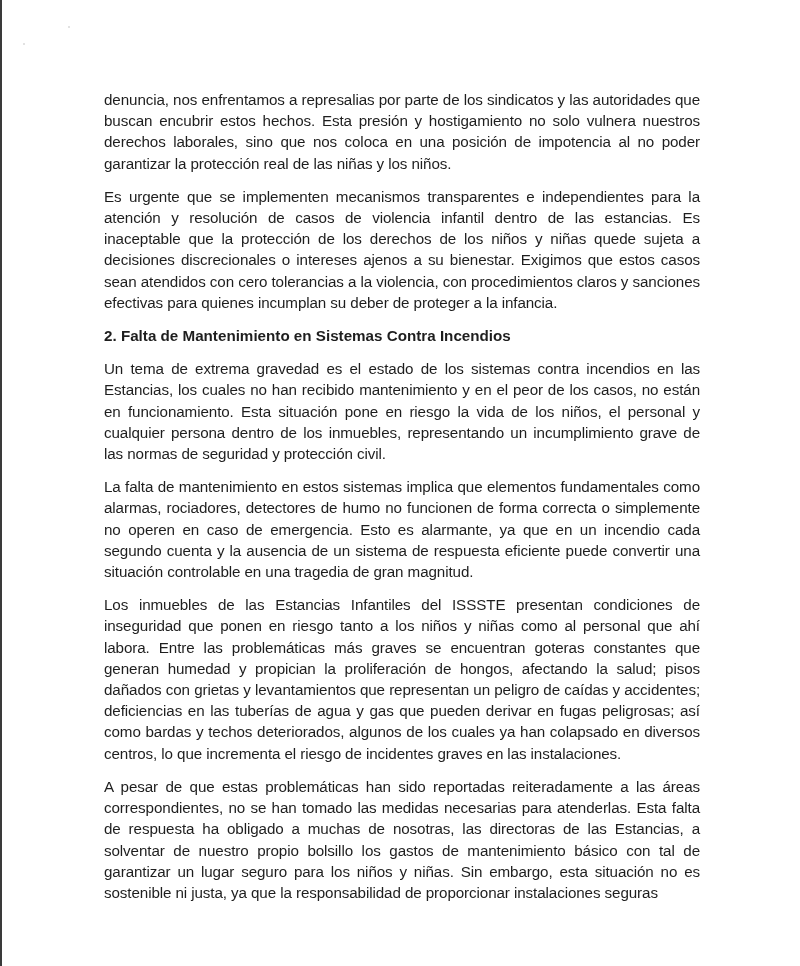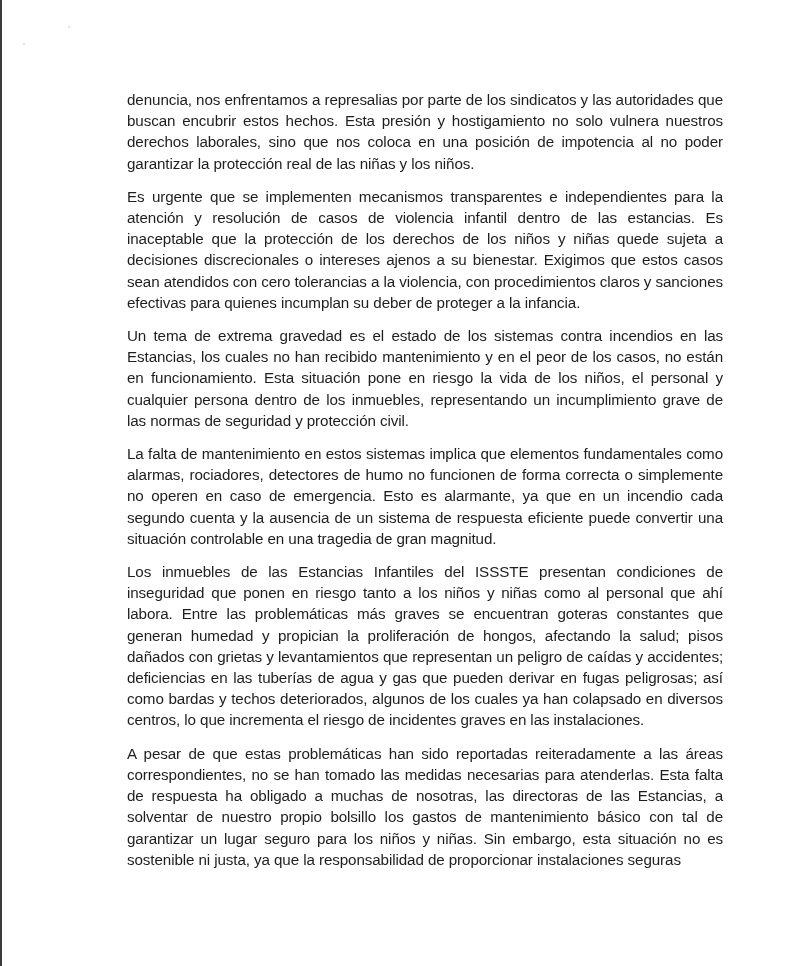--- a/index.html
+++ b/index.html
@@ -25,21 +25,21 @@
   }
   .speck {
     position: absolute;
     width: 2px;
     height: 2px;
     background: #d8d8d8;
     border-radius: 1px;
   }
   .content {
     position: absolute;
-    left: 127px;
+    left: 104px;
     top: 89px;
     width: 596px;
   }
   .para {
     margin: 0 0 12px 0;
     font-size: 15.2px;
     line-height: 21.2px;
     text-align: justify;
     letter-spacing: -0.1px;
   }
@@ -53,17 +53,18 @@
 </head>
 <body>
 
 <div class="page-edge"></div>
 <div class="speck" style="left:68px;top:26px;"></div>
 <div class="speck" style="left:23px;top:43px;"></div>
 
 <main class="content">
   <p class="para">denuncia, nos enfrentamos a represalias por parte de los sindicatos y las autoridades que buscan encubrir estos hechos. Esta presión y hostigamiento no solo vulnera nuestros derechos laborales, sino que nos coloca en una posición de impotencia al no poder garantizar la protección real de las niñas y los niños.</p>
   <p class="para">Es urgente que se implementen mecanismos transparentes e independientes para la atención y resolución de casos de violencia infantil dentro de las estancias. Es inaceptable que la protección de los derechos de los niños y niñas quede sujeta a decisiones discrecionales o intereses ajenos a su bienestar. Exigimos que estos casos sean atendidos con cero tolerancias a la violencia, con procedimientos claros y sanciones efectivas para quienes incumplan su deber de proteger a la infancia.</p>
+  <h2 class="heading">2. Falta de Mantenimiento en Sistemas Contra Incendios</h2>
   <p class="para">Un tema de extrema gravedad es el estado de los sistemas contra incendios en las Estancias, los cuales no han recibido mantenimiento y en el peor de los casos, no están en funcionamiento. Esta situación pone en riesgo la vida de los niños, el personal y cualquier persona dentro de los inmuebles, representando un incumplimiento grave de las normas de seguridad y protección civil.</p>
   <p class="para">La falta de mantenimiento en estos sistemas implica que elementos fundamentales como alarmas, rociadores, detectores de humo no funcionen de forma correcta o simplemente no operen en caso de emergencia. Esto es alarmante, ya que en un incendio cada segundo cuenta y la ausencia de un sistema de respuesta eficiente puede convertir una situación controlable en una tragedia de gran magnitud.</p>
   <p class="para">Los inmuebles de las Estancias Infantiles del ISSSTE presentan condiciones de inseguridad que ponen en riesgo tanto a los niños y niñas como al personal que ahí labora. Entre las problemáticas más graves se encuentran goteras constantes que generan humedad y propician la proliferación de hongos, afectando la salud; pisos dañados con grietas y levantamientos que representan un peligro de caídas y accidentes; deficiencias en las tuberías de agua y gas que pueden derivar en fugas peligrosas; así como bardas y techos deteriorados, algunos de los cuales ya han colapsado en diversos centros, lo que incrementa el riesgo de incidentes graves en las instalaciones.</p>
   <p class="para">A pesar de que estas problemáticas han sido reportadas reiteradamente a las áreas correspondientes, no se han tomado las medidas necesarias para atenderlas. Esta falta de respuesta ha obligado a muchas de nosotras, las directoras de las Estancias, a solventar de nuestro propio bolsillo los gastos de mantenimiento básico con tal de garantizar un lugar seguro para los niños y niñas. Sin embargo, esta situación no es sostenible ni justa, ya que la responsabilidad de proporcionar instalaciones seguras</p>
 </main>
 
 </body></html>

